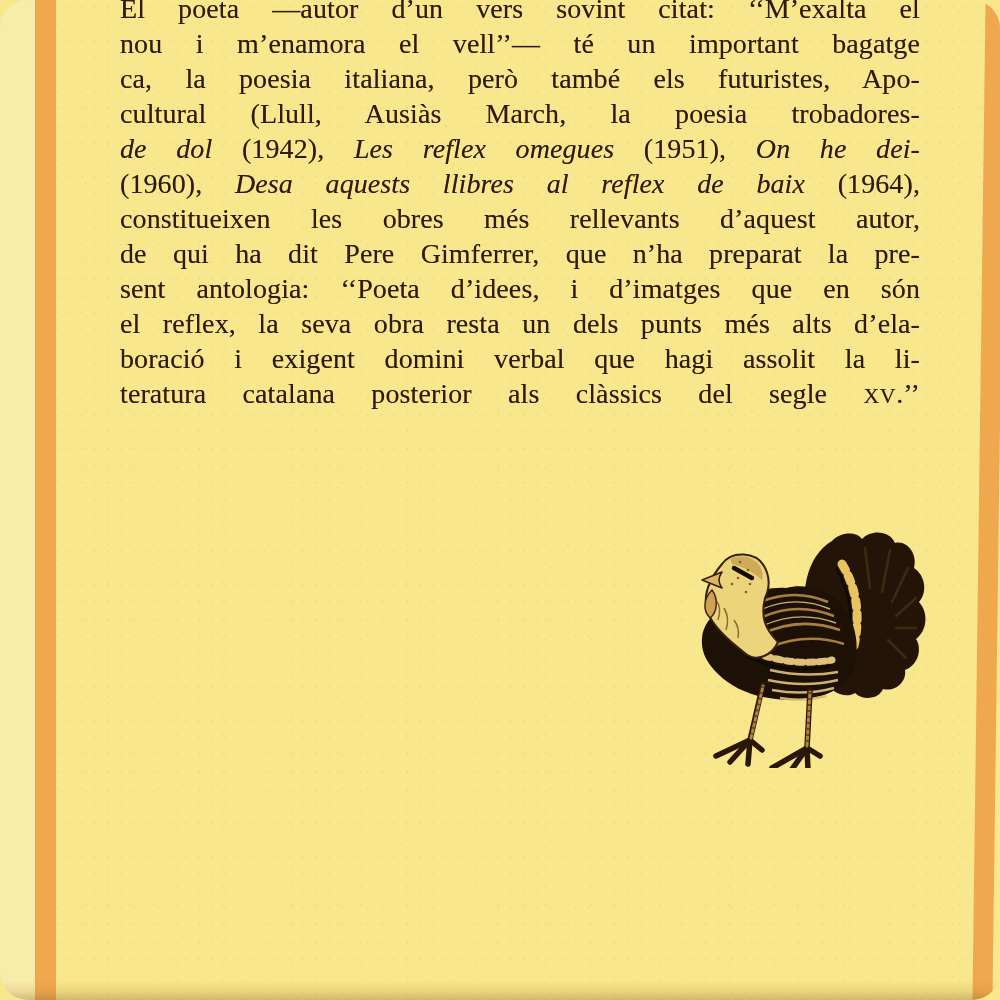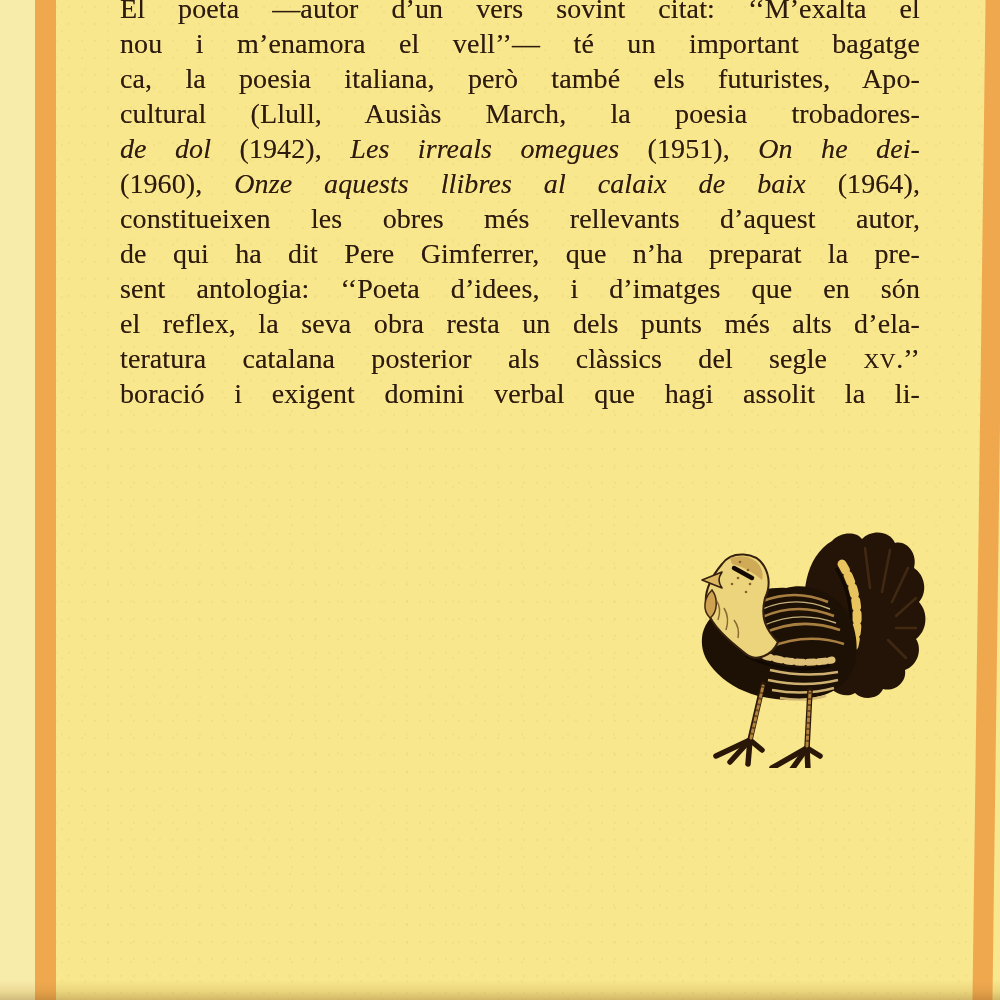--- a/index.html
+++ b/index.html
@@ -2,20 +2,21 @@
 <html style="--bg: #f8e78d; --edge: #f8ecab; --stripe: #f0a84f; --ink: #2e1b10;"><head>
 <meta charset="utf-8">
 <style>
   html,body{margin:0;padding:0;}
   body{width:1000px;height:1000px;overflow:hidden;background:#f8e78d;}
 
   .page{
     position:relative;width:1000px;height:1000px;overflow:hidden;
     background:var(--bg,#f8e78d);
     font-family:"Liberation Serif",serif;
+    border-radius:28px;
   }
   
   .page::before{
     content:"";position:absolute;inset:0;pointer-events:none;
     background-image:
       radial-gradient(circle at 30% 40%, rgba(150,110,30,.06) 0 1px, transparent 1.5px),
       radial-gradient(circle at 70% 65%, rgba(150,110,30,.05) 0 1px, transparent 1.5px);
     background-size:13px 17px, 23px 19px;
   }
 
@@ -56,28 +57,28 @@
 
   <div class="left-edge"></div>
   <div class="stripe stripe-left"></div>
   <div class="stripe stripe-right"></div>
 
   <div class="blurb">
       <div class="line"><span>El poeta —autor d’un vers sovint citat: ‘‘M’exalta el</span></div>
       <div class="line"><span>nou i m’enamora el vell’’— té un important bagatge</span></div>
       <div class="line"><span>ca, la poesia italiana, però també els futuristes, Apo-</span></div>
       <div class="line"><span>cultural (Llull, Ausiàs March, la poesia trobadores-</span></div>
-      <div class="line"><span class="it">de dol</span><span> (1942), </span><span class="it">Les irreals omegues</span><span> (1951), </span><span class="it">On he dei-</span></div>
-      <div class="line"><span>(1960), </span><span class="it">Onze aquests llibres al calaix de baix</span><span> (1964),</span></div>
+      <div class="line"><span class="it">de dol</span><span> (1942), </span><span class="it">Les reflex omegues</span><span> (1951), </span><span class="it">On he dei-</span></div>
+      <div class="line"><span>(1960), </span><span class="it">Desa aquests llibres al reflex de baix</span><span> (1964),</span></div>
       <div class="line"><span>constitueixen les obres més rellevants d’aquest autor,</span></div>
       <div class="line"><span>de qui ha dit Pere Gimferrer, que n’ha preparat la pre-</span></div>
       <div class="line"><span>sent antologia: ‘‘Poeta d’idees, i d’imatges que en són</span></div>
       <div class="line"><span>el reflex, la seva obra resta un dels punts més alts d’ela-</span></div>
+      <div class="line"><span>boració i exigent domini verbal que hagi assolit la li-</span></div>
       <div class="line"><span>teratura catalana posterior als clàssics del segle </span><span class="sc">XV</span><span>.’’</span></div>
-      <div class="line"><span>boració i exigent domini verbal que hagi assolit la li-</span></div>
     </div>
 
   <div class="turkey">
     <svg viewBox="0 0 280 240" xmlns="http://www.w3.org/2000/svg" aria-hidden="true">
 
       <path id="tk-tail" d="M150,105 C138,68 146,28 172,13 C180,4 196,3 202,11
                C212,1 230,3 235,15 C247,12 258,26 254,40
                C265,47 268,64 259,74 C269,85 267,103 256,111
                C263,122 257,138 245,142 C247,154 235,164 223,161
                C219,171 203,173 195,165 C186,171 170,165 166,152 Z" fill="#241407"></path>

